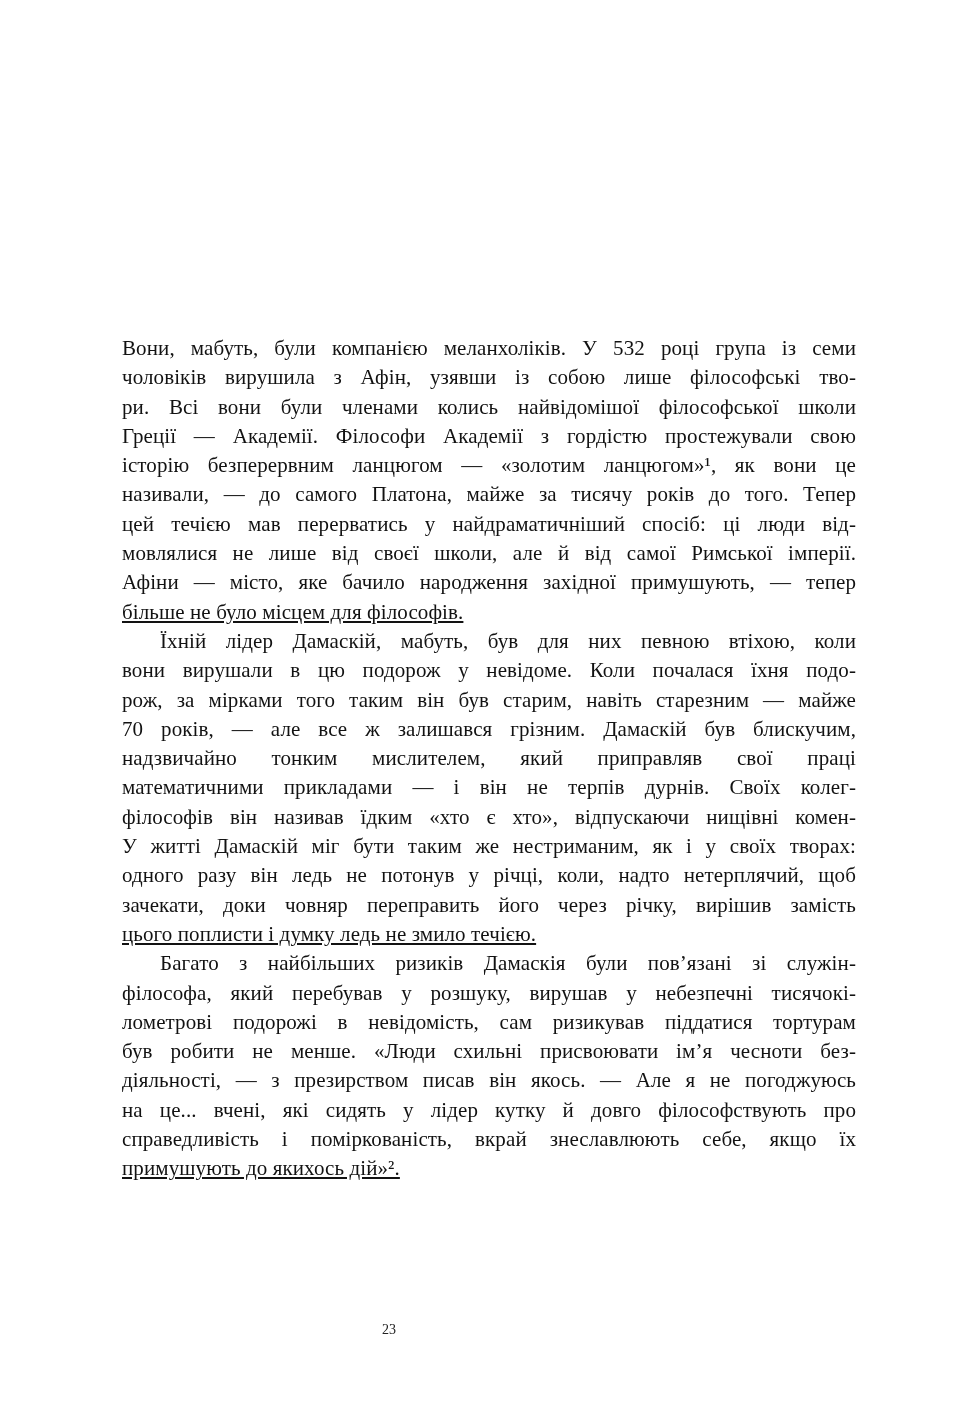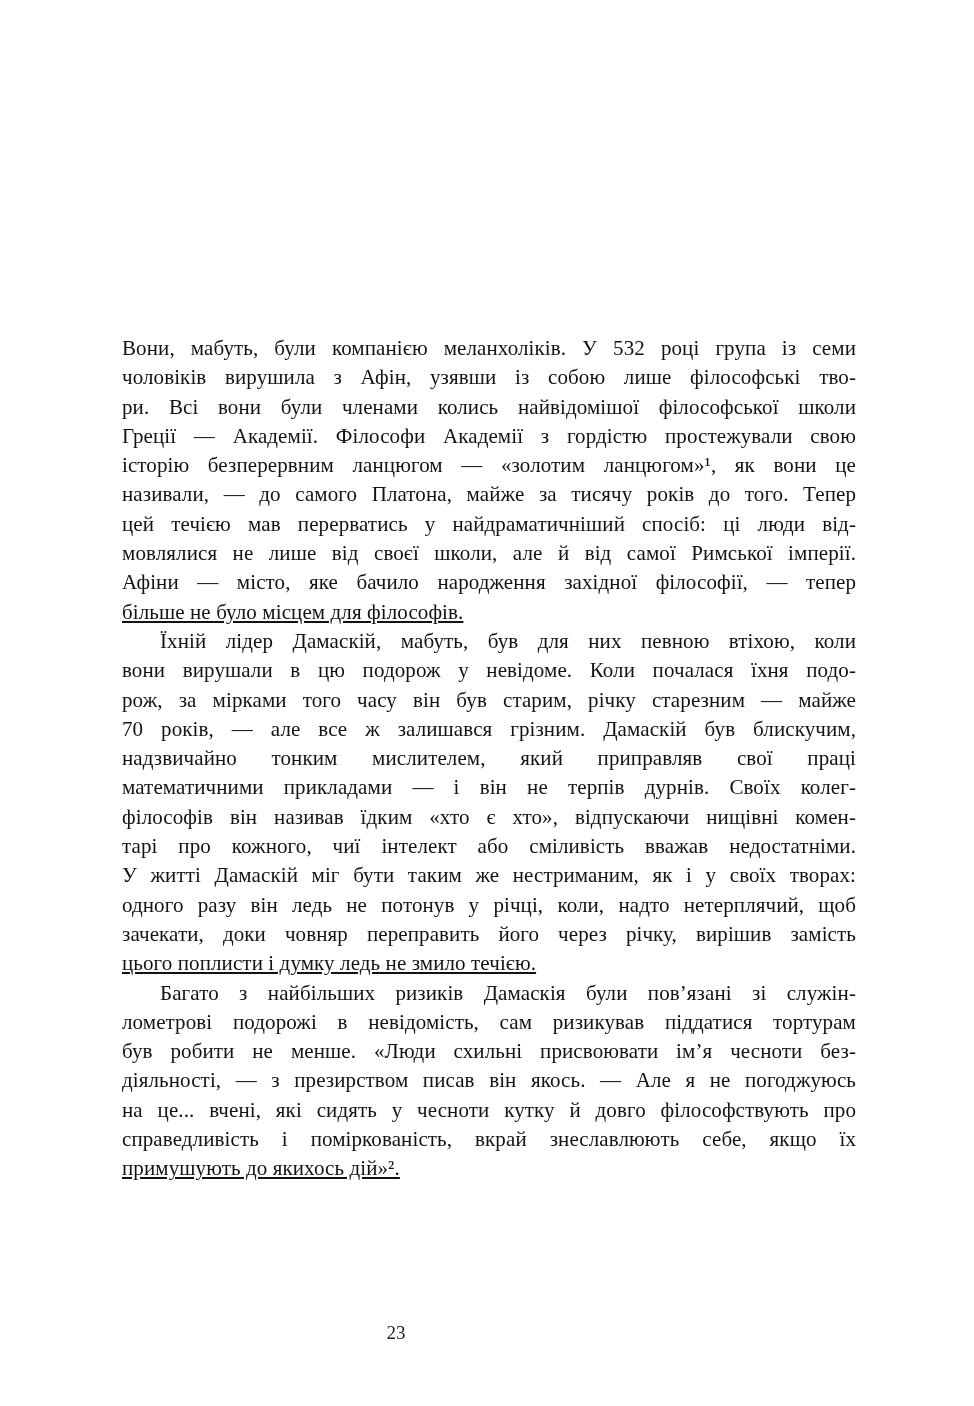--- a/index.html
+++ b/index.html
@@ -38,56 +38,56 @@
   .line.last {
     text-align-last: left;
     text-decoration: underline;
   }
   .line.indent {
     text-indent: 38px;
   }
   .page-number {
     position: absolute;
     top: 1322px;
-    left: 8px;
+    left: 1px;
     width: 776px;
     text-align: center;
-    font-size: 19px;
+    font-size: 14px;
     color: #222222;
   }
 </style>
 </head>
 <body>
 
 <div class="page">
   <div class="text-block" id="text-block">
       <div class="line">Вони, мабуть, були компанією меланхоліків. У 532 році група із семи</div>
       <div class="line">чоловіків вирушила з Афін, узявши із собою лише філософські тво-</div>
       <div class="line">ри. Всі вони були членами колись найвідомішої філософської школи</div>
       <div class="line">Греції — Академії. Філософи Академії з гордістю простежували свою</div>
       <div class="line">історію безперервним ланцюгом — «золотим ланцюгом»¹, як вони це</div>
       <div class="line">називали, — до самого Платона, майже за тисячу років до того. Тепер</div>
       <div class="line">цей течією мав перерватись у найдраматичніший спосіб: ці люди від-</div>
       <div class="line">мовлялися не лише від своєї школи, але й від самої Римської імперії.</div>
-      <div class="line">Афіни — місто, яке бачило народження західної філософії, — тепер</div>
+      <div class="line">Афіни — місто, яке бачило народження західної примушують, — тепер</div>
       <div class="line last">більше не було місцем для філософів.</div>
       <div class="line indent">Їхній лідер Дамаскій, мабуть, був для них певною втіхою, коли</div>
       <div class="line">вони вирушали в цю подорож у невідоме. Коли почалася їхня подо-</div>
-      <div class="line">рож, за мірками того часу він був старим, річку старезним — майже</div>
+      <div class="line">рож, за мірками того таким він був старим, навіть старезним — майже</div>
       <div class="line">70 років, — але все ж залишався грізним. Дамаскій був блискучим,</div>
       <div class="line">надзвичайно тонким мислителем, який приправляв свої праці</div>
       <div class="line">математичними прикладами — і він не терпів дурнів. Своїх колег-</div>
       <div class="line">філософів він називав їдким «хто є хто», відпускаючи нищівні комен-</div>
-      <div class="line">тарі про кожного, чиї інтелект або сміливість вважав недостатніми.</div>
       <div class="line">У житті Дамаскій міг бути таким же нестриманим, як і у своїх творах:</div>
       <div class="line">одного разу він ледь не потонув у річці, коли, надто нетерплячий, щоб</div>
       <div class="line">зачекати, доки човняр переправить його через річку, вирішив замість</div>
       <div class="line last">цього поплисти і думку ледь не змило течією.</div>
       <div class="line indent">Багато з найбільших ризиків Дамаскія були пов’язані зі служін-</div>
+      <div class="line">філософа, який перебував у розшуку, вирушав у небезпечні тисячокі-</div>
       <div class="line">лометрові подорожі в невідомість, сам ризикував піддатися тортурам</div>
       <div class="line">був робити не менше. «Люди схильні присвоювати ім’я чесноти без-</div>
       <div class="line">діяльності, — з презирством писав він якось. — Але я не погоджуюсь</div>
-      <div class="line">на це... вчені, які сидять у чесноти кутку й довго філософствують про</div>
+      <div class="line">на це... вчені, які сидять у лідер кутку й довго філософствують про</div>
       <div class="line">справедливість і поміркованість, вкрай знеславлюють себе, якщо їх</div>
       <div class="line last">примушують до якихось дій»².</div>
     </div>
   <div class="page-number">23</div>
 </div>
 
 </body></html>

